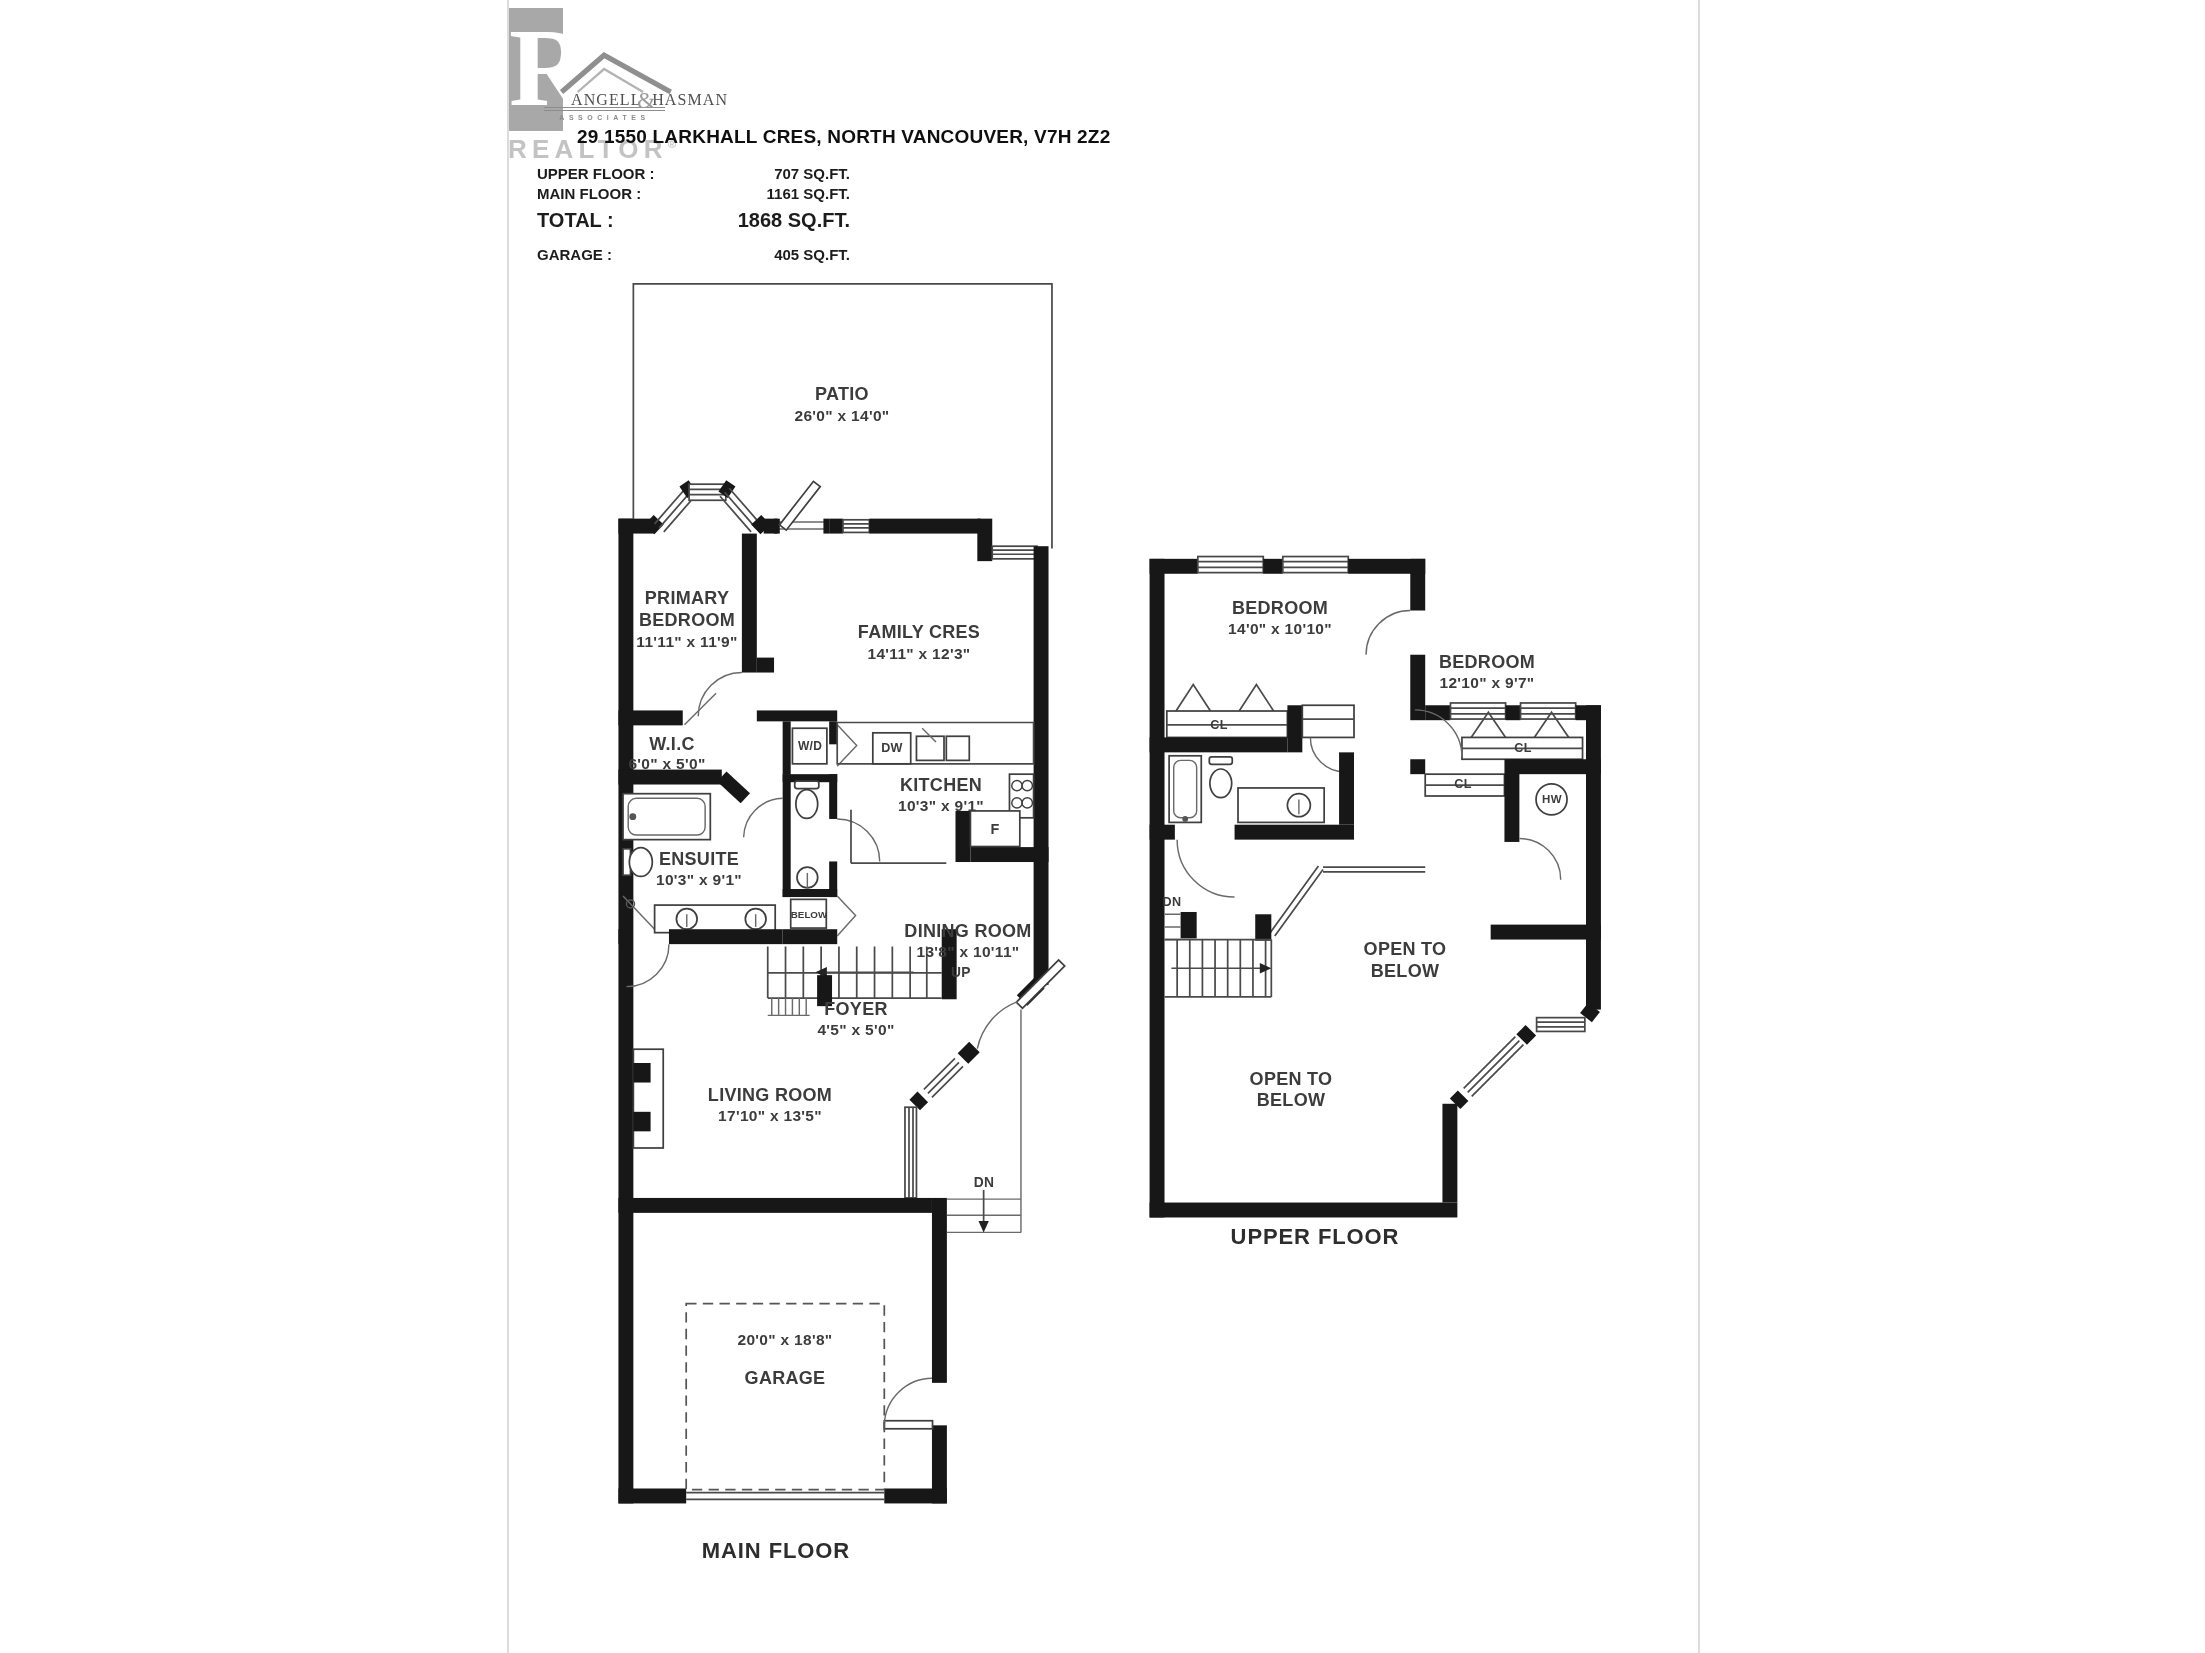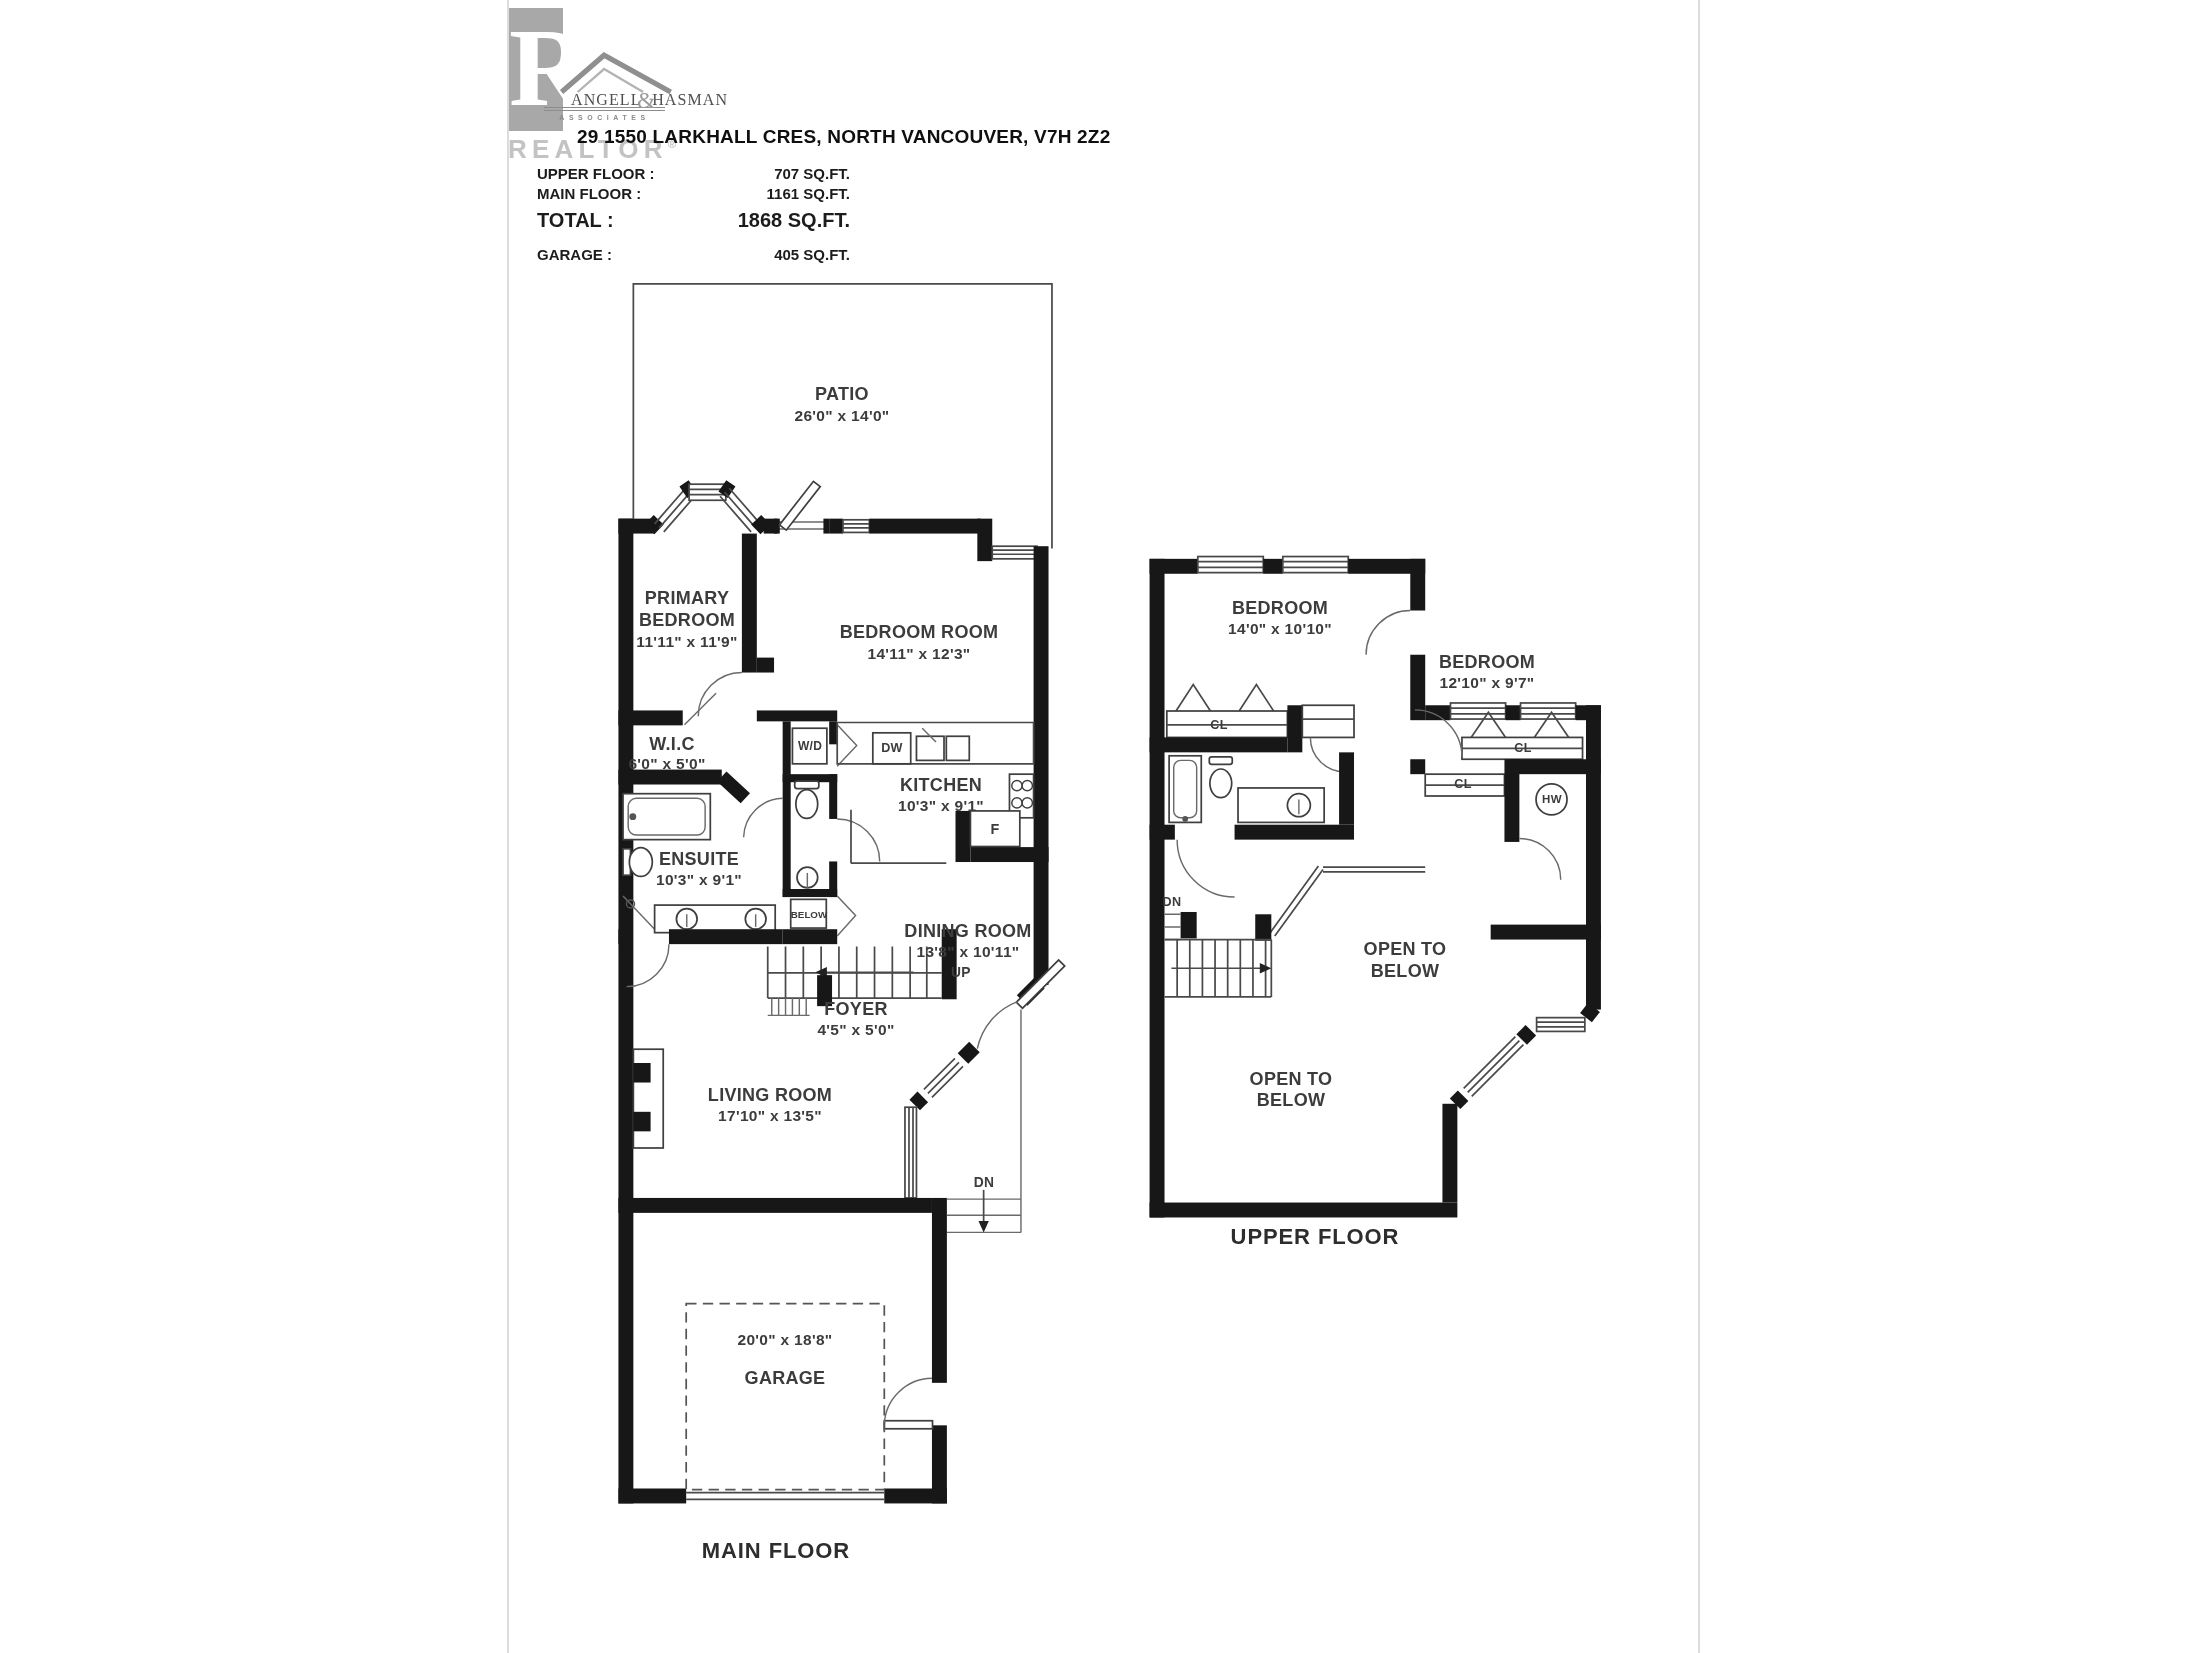--- a/index.html
+++ b/index.html
@@ -290,21 +290,21 @@
     </g>
   </svg>
 
   <div class="lb nm" style="left:842px;top:394px">PATIO</div>
   <div class="lb dm" style="left:842px;top:416px">26'0" x 14'0"</div>
 
   <div class="lb nm" style="left:687px;top:598px">PRIMARY</div>
   <div class="lb nm" style="left:687px;top:620px">BEDROOM</div>
   <div class="lb dm" style="left:687px;top:642px">11'11" x 11'9"</div>
 
-  <div class="lb nm" style="left:919px;top:632px">BEDROOM ROOM</div>
+  <div class="lb nm" style="left:919px;top:632px">FAMILY CRES</div>
   <div class="lb dm" style="left:919px;top:654px">14'11" x 12'3"</div>
 
   <div class="lb nm" style="left:672px;top:744px">W.I.C</div>
   <div class="lb dm" style="left:667px;top:764px">6'0" x 5'0"</div>
 
   <div class="lb nm" style="left:699px;top:859px">ENSUITE</div>
   <div class="lb dm" style="left:699px;top:880px">10'3" x 9'1"</div>
 
   <div class="lb nm" style="left:941px;top:785px">KITCHEN</div>
   <div class="lb dm" style="left:941px;top:806px">10'3" x 9'1"</div>

